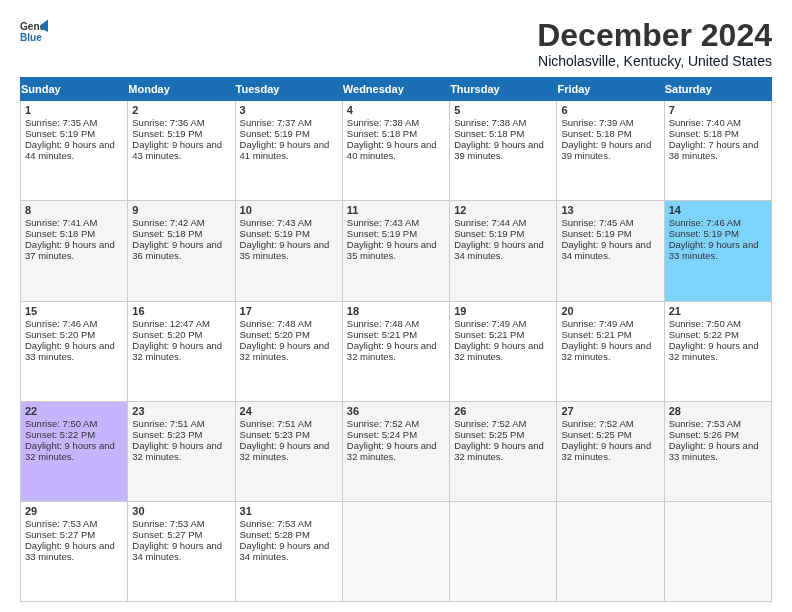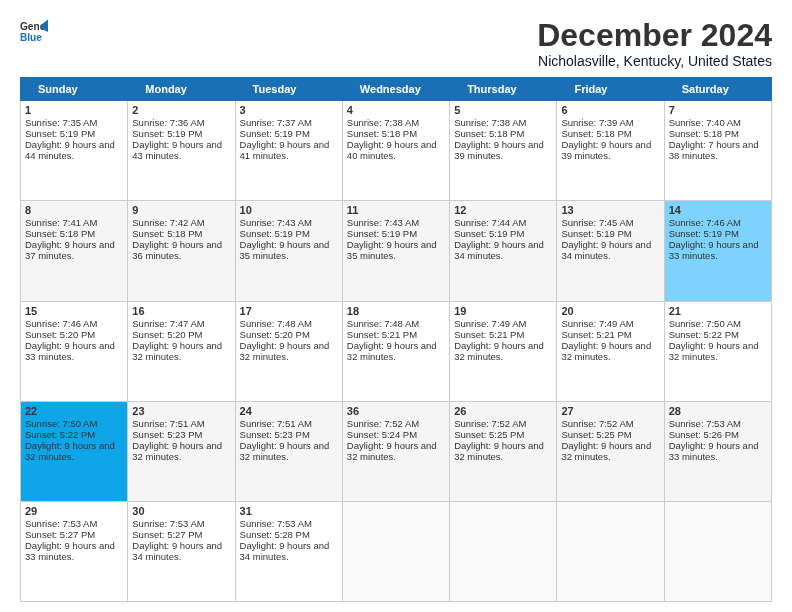--- a/index.html
+++ b/index.html
@@ -50,21 +50,21 @@
       border: 1px solid #ccc;
       border-collapse: collapse;
       width: 100%;
       table-layout: fixed;
     }
     .calendar th {
       background: #1a6fb5;
       color: #fff;
       font-size: 11px;
       font-weight: bold;
-      padding: 5px 17px;
+      padding: 5px 0;
       text-align: left;
       border: 1px solid #1a6fb5;
     }
     .calendar td {
       border: 1px solid #ccc;
       vertical-align: top;
       padding: 3px 4px;
       font-size: 9.5px;
       color: #333;
       background: #fff;
@@ -131,29 +131,29 @@
           <td style="background: rgb(245, 245, 245);"><span class="day-num">8</span><span>Sunrise: 7:41 AM</span><br><span>Sunset: 5:18 PM</span><br><span>Daylight: 9 hours and 37 minutes.</span></td>
           <td style="background: rgb(245, 245, 245);"><span class="day-num">9</span><span>Sunrise: 7:42 AM</span><br><span>Sunset: 5:18 PM</span><br><span>Daylight: 9 hours and 36 minutes.</span></td>
           <td style="background: rgb(245, 245, 245);"><span class="day-num">10</span><span>Sunrise: 7:43 AM</span><br><span>Sunset: 5:19 PM</span><br><span>Daylight: 9 hours and 35 minutes.</span></td>
           <td style="background: rgb(245, 245, 245);"><span class="day-num">11</span><span>Sunrise: 7:43 AM</span><br><span>Sunset: 5:19 PM</span><br><span>Daylight: 9 hours and 35 minutes.</span></td>
           <td style="background: rgb(245, 245, 245);"><span class="day-num">12</span><span>Sunrise: 7:44 AM</span><br><span>Sunset: 5:19 PM</span><br><span>Daylight: 9 hours and 34 minutes.</span></td>
           <td style="background: rgb(245, 245, 245);"><span class="day-num">13</span><span>Sunrise: 7:45 AM</span><br><span>Sunset: 5:19 PM</span><br><span>Daylight: 9 hours and 34 minutes.</span></td>
           <td style="background: #7dd3fc;"><span class="day-num">14</span><span>Sunrise: 7:46 AM</span><br><span>Sunset: 5:19 PM</span><br><span>Daylight: 9 hours and 33 minutes.</span></td>
         </tr>
         <tr>
           <td><span class="day-num">15</span><span>Sunrise: 7:46 AM</span><br><span>Sunset: 5:20 PM</span><br><span>Daylight: 9 hours and 33 minutes.</span></td>
-          <td><span class="day-num">16</span><span>Sunrise: 7:47 AM</span><br><span>Sunset: 5:20 PM</span><br><span>Daylight: 9 hours and 32 minutes.</span></td>
+          <td><span class="day-num">16</span><span>Sunrise: 12:47 AM</span><br><span>Sunset: 5:20 PM</span><br><span>Daylight: 9 hours and 32 minutes.</span></td>
           <td><span class="day-num">17</span><span>Sunrise: 7:48 AM</span><br><span>Sunset: 5:20 PM</span><br><span>Daylight: 9 hours and 32 minutes.</span></td>
           <td><span class="day-num">18</span><span>Sunrise: 7:48 AM</span><br><span>Sunset: 5:21 PM</span><br><span>Daylight: 9 hours and 32 minutes.</span></td>
           <td><span class="day-num">19</span><span>Sunrise: 7:49 AM</span><br><span>Sunset: 5:21 PM</span><br><span>Daylight: 9 hours and 32 minutes.</span></td>
           <td><span class="day-num">20</span><span>Sunrise: 7:49 AM</span><br><span>Sunset: 5:21 PM</span><br><span>Daylight: 9 hours and 32 minutes.</span></td>
           <td><span class="day-num">21</span><span>Sunrise: 7:50 AM</span><br><span>Sunset: 5:22 PM</span><br><span>Daylight: 9 hours and 32 minutes.</span></td>
         </tr>
         <tr>
-          <td style="background: #0ea5e9;"><span class="day-num">22</span><span>Sunrise: 7:50 AM</span><br><span>Sunset: 5:22 PM</span><br><span>Daylight: 9 hours and 32 minutes.</span></td>
+          <td style="background: #c4b5fd;"><span class="day-num">22</span><span>Sunrise: 7:50 AM</span><br><span>Sunset: 5:22 PM</span><br><span>Daylight: 9 hours and 32 minutes.</span></td>
           <td style="background: rgb(245, 245, 245);"><span class="day-num">23</span><span>Sunrise: 7:51 AM</span><br><span>Sunset: 5:23 PM</span><br><span>Daylight: 9 hours and 32 minutes.</span></td>
           <td style="background: rgb(245, 245, 245);"><span class="day-num">24</span><span>Sunrise: 7:51 AM</span><br><span>Sunset: 5:23 PM</span><br><span>Daylight: 9 hours and 32 minutes.</span></td>
           <td style="background: rgb(245, 245, 245);"><span class="day-num">36</span><span>Sunrise: 7:52 AM</span><br><span>Sunset: 5:24 PM</span><br><span>Daylight: 9 hours and 32 minutes.</span></td>
           <td style="background: rgb(245, 245, 245);"><span class="day-num">26</span><span>Sunrise: 7:52 AM</span><br><span>Sunset: 5:25 PM</span><br><span>Daylight: 9 hours and 32 minutes.</span></td>
           <td style="background: rgb(245, 245, 245); margin-left: 12px;"><span class="day-num">27</span><span>Sunrise: 7:52 AM</span><br><span>Sunset: 5:25 PM</span><br><span>Daylight: 9 hours and 32 minutes.</span></td>
           <td style="background: rgb(245, 245, 245);"><span class="day-num">28</span><span>Sunrise: 7:53 AM</span><br><span>Sunset: 5:26 PM</span><br><span>Daylight: 9 hours and 33 minutes.</span></td>
         </tr>
         <tr>
           <td><span class="day-num">29</span><span>Sunrise: 7:53 AM</span><br><span>Sunset: 5:27 PM</span><br><span>Daylight: 9 hours and 33 minutes.</span></td>
           <td><span class="day-num">30</span><span>Sunrise: 7:53 AM</span><br><span>Sunset: 5:27 PM</span><br><span>Daylight: 9 hours and 34 minutes.</span></td>

